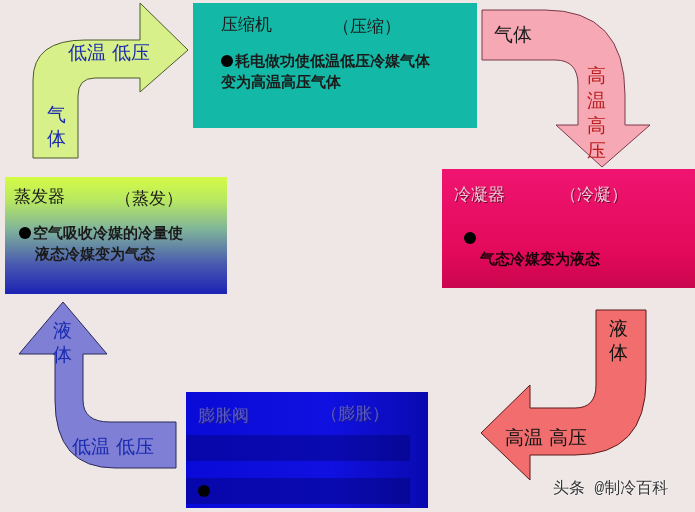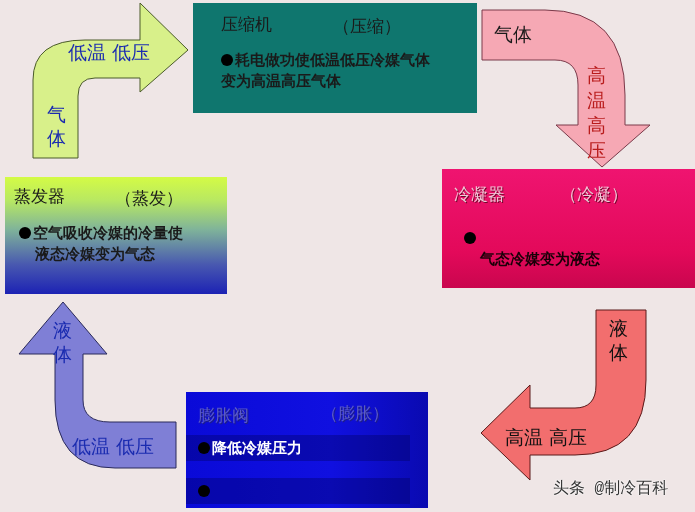--- a/index.html
+++ b/index.html
@@ -7,21 +7,21 @@
     width: 695px; height: 512px; position: relative; overflow: hidden;
     background: #efe6e6;
     font-family: "DejaVu Sans", sans-serif;
   }
   .box { position: absolute; box-sizing: border-box; }
   .box .title { position: absolute; font-size: 17px; }
   .box .paren { position: absolute; font-size: 17px; }
   .box .desc { position: absolute; font-size: 15px; font-weight: bold; line-height: 21px; }
   .bullet { display: inline-block; width: 12px; height: 12px; border-radius: 50%; background: #000; margin-right: 2px; vertical-align: -1px; }
 
-  #compressor { left: 193px; top: 3px; width: 284px; height: 110px; background: #0f766e; color: #1a1a1a; font-family: Liberation Mono, monospace; }
+  #compressor { left: 193px; top: 3px; width: 284px; height: 125px; background: #14b8a6; color: #1a1a1a; }
   #condenser { left: 442px; top: 169px; width: 280px; height: 119px;
     background: linear-gradient(180deg, #ef1470 0%, #e3095a 70%, #c9064e 100%); }
   #condenser .title, #condenser .paren { color: #f2c8d8; text-shadow: 1px 1px 0 #6a0a2a; }
   #condenser .desc { color: #1a0008; }
   #evaporator { left: 5px; top: 177px; width: 222px; height: 117px;
     background: linear-gradient(180deg, #d4fb45 0%, #b8e862 20%, #7fb39a 45%, #4858b0 75%, #1c22b4 100%); color: #1a1a1a; }
   #expansion { left: 186px; top: 392px; width: 242px; height: 116px;
     background: linear-gradient(90deg, #0a0ad8 0%, #1010e0 60%, #0a0ab0 100%); }
   #expansion .title, #expansion .paren { color: #5c5cc8; text-shadow: 1px 1px 0 #202080; }
   #expansion .desc { color: #ffffff; }
@@ -82,21 +82,18 @@
     <span class="bullet"></span><span>空气吸收冷媒的冷量使</span><br>
     <span style="padding-left:16px;">液态冷媒变为气态</span>
   </div>
 </div>
 
 <div class="box" id="expansion">
   <div class="title" style="left:12px; top:12px;">膨胀阀</div>
   <div class="paren" style="left:135px; top:10px;">（膨胀）</div>
   <div class="strip" style="top:43px;"></div>
   <div class="strip" style="top:86px;"></div>
-  <div class="desc" style="left:12px; top:46px;">
-    <span class="bullet"></span><span>降低冷媒压力</span>
-  </div>
   <div class="desc" style="left:12px; top:89px;">
     <span class="bullet"></span>
   </div>
 </div>
 
 <div class="watermark">头条 @制冷百科</div>
 
 </body></html>

